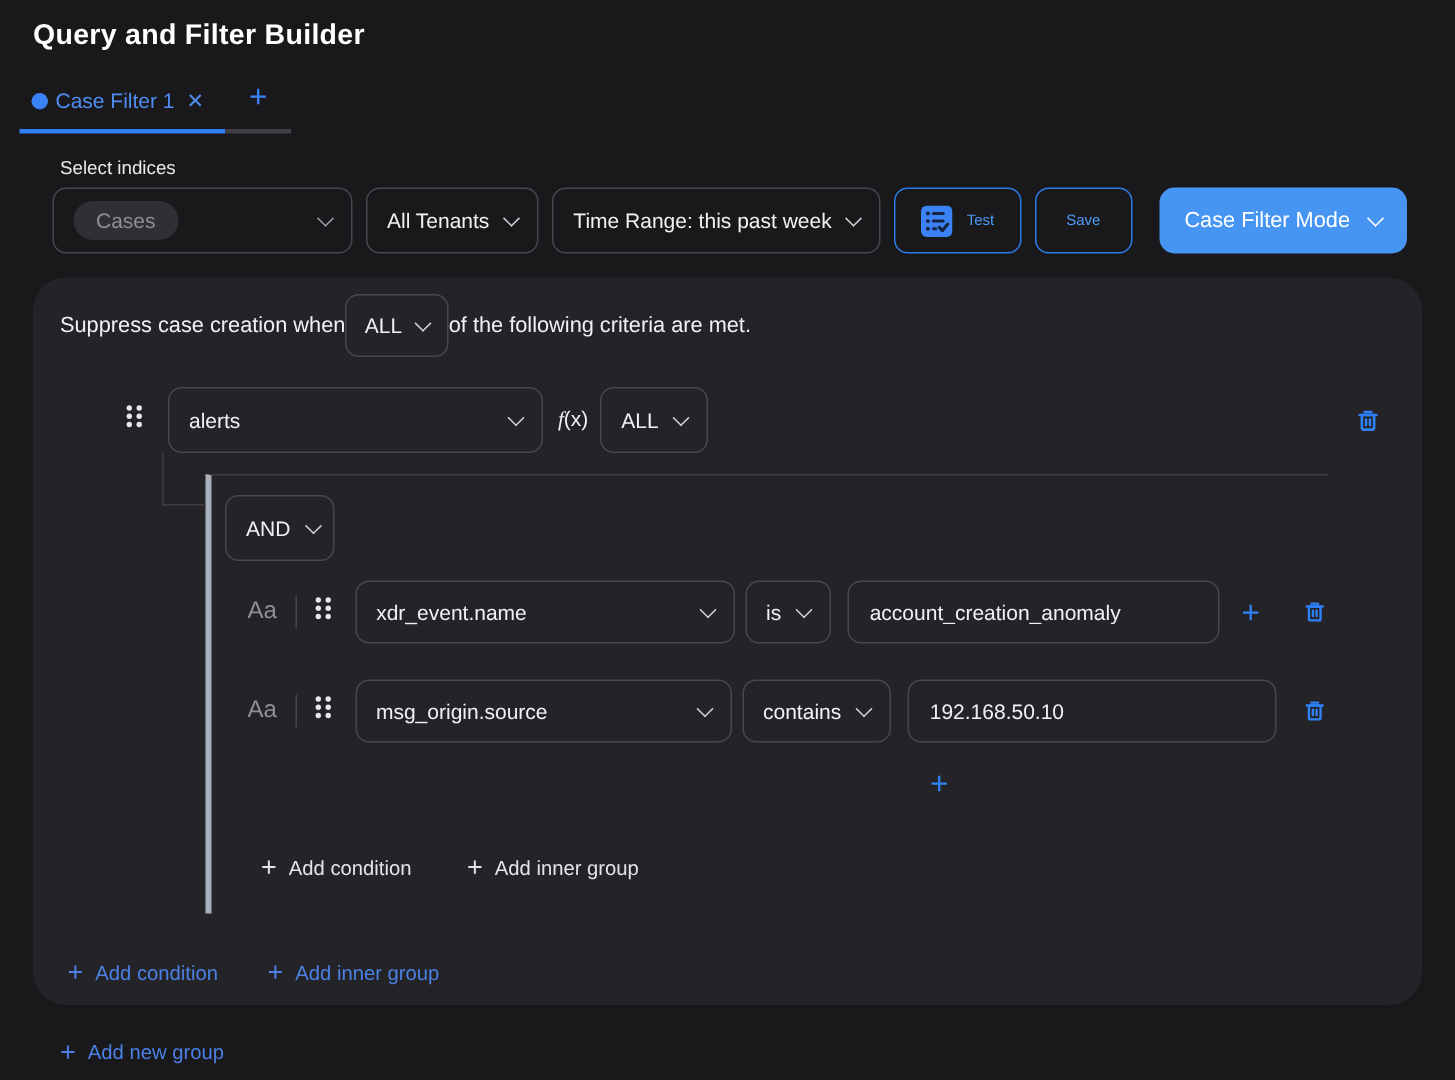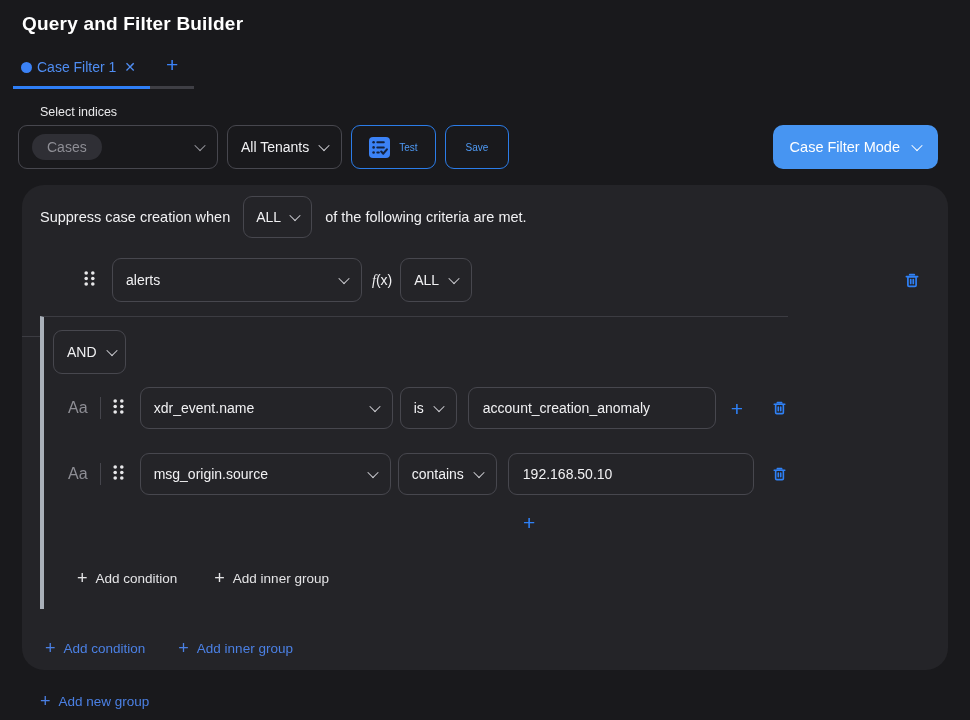--- a/index.html
+++ b/index.html
@@ -30,21 +30,21 @@
   }
   .tab-dot { width: 11px; height: 11px; border-radius: 50%; background: #3b82f6; flex: none; }
   .tab-close { font-size: 14px; color: #4f8df2; margin-left: 3px; }
   .tab-add {
     width: 44px; display: flex; align-items: center; justify-content: center;
     color: #3b82f6; font-size: 21px; font-weight: 400;
     border-bottom: 3px solid #3f3f45; padding-bottom: 6px;
   }
   
   .indices-label { margin: 16px 0 6px 40px; font-size: 12.5px; color: #e9e9eb; }
-  .toolbar { display: flex; align-items: center; gap: 9px; padding: 0 32px 0 18px; justify-content: space-between; }
+  .toolbar { display: flex; align-items: center; gap: 9px; padding: 0 32px 0 35px; justify-content: space-between; }
   .select {
     height: 44px; border: 1px solid #47474e; border-radius: 9px;
     display: flex; align-items: center; gap: 11px;
     padding: 0 13px; font-size: 14px; color: #f1f1f3; background: transparent;
   }
   .chev {
     width: 8px; height: 8px; flex: none;
     border-right: 1.8px solid #cfcfd4; border-bottom: 1.8px solid #cfcfd4;
     transform: rotate(45deg) translate(-1px,-1px);
   }
@@ -66,36 +66,36 @@
     background: #4795f2; color: #ffffff; font-size: 14.5px;
     display: flex; align-items: center; gap: 13px; padding: 0 17px;
     margin-left: auto; font-family: inherit;
   }
   
   .panel {
     margin: 16px 22px 0 22px; height: 485px;
     background: #242428; border-radius: 22px;
     padding: 11px 18px 0 18px; overflow: hidden;
   }
-  .suppress-row { display: flex; align-items: center; gap: 13px; font-size: 14.5px; }
+  .suppress-row { display: flex; align-items: center; font-size: 14.5px; }
   .sel-small { height: 42px; padding: 0 12px; gap: 10px; }
   
   .group-row { display: flex; align-items: center; margin-top: 20px; }
   .drag { flex: none; display: block; }
   .group-row .drag { margin-left: 43px; }
   .sel-field-main { width: 250px; margin-left: 16px; }
   .sel-field-main .chev { margin-left: auto; }
   .fx { margin-left: 10px; font-size: 14px; color: #f1f1f3; }
   .fx i { font-style: italic; font-family: "Liberation Serif", serif; }
   .group-trash { margin-left: auto; margin-right: 9px; }
   .icon-btn { background: none; border: none; padding: 0; display: flex; align-items: center; cursor: pointer; }
   
   .inner-group {
     position: relative;
-    margin-top: 14px; width: 748px;
+    margin-left: 97px; margin-top: 14px; width: 748px;
     border-top: 1px solid #3c3c42;
     border-left: 4px solid #a9b0b9;
     padding: 13px 0 22px 9px;
   }
   .connector {
     position: absolute; left: -33px; top: -15px; width: 29px; height: 35px;
     border-left: 1px solid #3c3c42; border-bottom: 1px solid #3c3c42;
   }
   .sel-logic { width: 73px; height: 44px; }
   .cond-row { display: flex; align-items: center; margin-top: 13px; padding-left: 15px; }
@@ -144,20 +144,24 @@
 
 <div class="indices-label">Select indices</div>
 
 <div class="toolbar">
   <div class="select sel-indices">
     <span class="chip">Cases</span>
     <span class="chev"></span>
   </div>
   <div class="select">
     <span>All Tenants</span>
+    <span class="chev"></span>
+  </div>
+  <div class="select">
+    <span>Time Range: this past week</span>
     <span class="chev"></span>
   </div>
   <button class="btn-outline">
     <span style="display:flex;">
       <svg width="21" height="21" viewBox="0 0 21 21">
         <rect x="0" y="0" width="21" height="21" rx="4" fill="#3b82f6"></rect>
         <circle cx="4.6" cy="5.3" r="1.3" fill="#14233f"></circle>
         <rect x="7.3" y="4.3" width="8.5" height="2" rx="1" fill="#14233f"></rect>
         <circle cx="4.6" cy="10.4" r="1.3" fill="#14233f"></circle>
         <rect x="7.3" y="9.4" width="8.5" height="2" rx="1" fill="#14233f"></rect>

